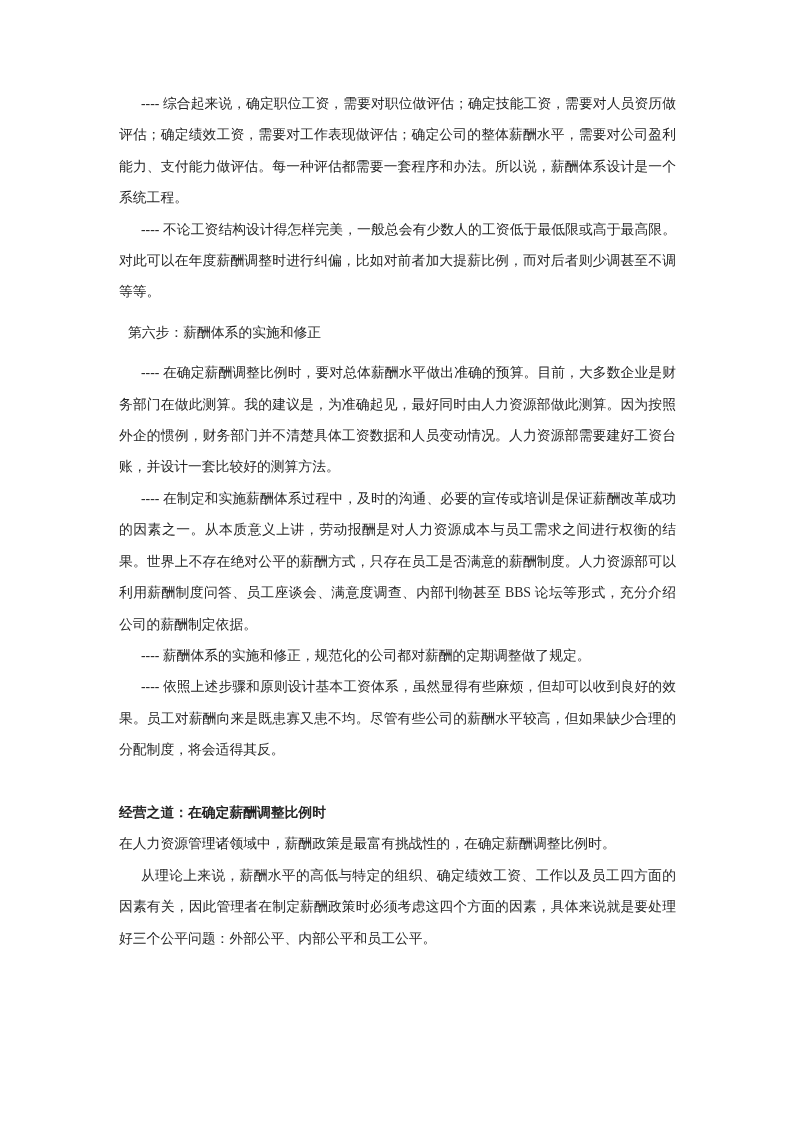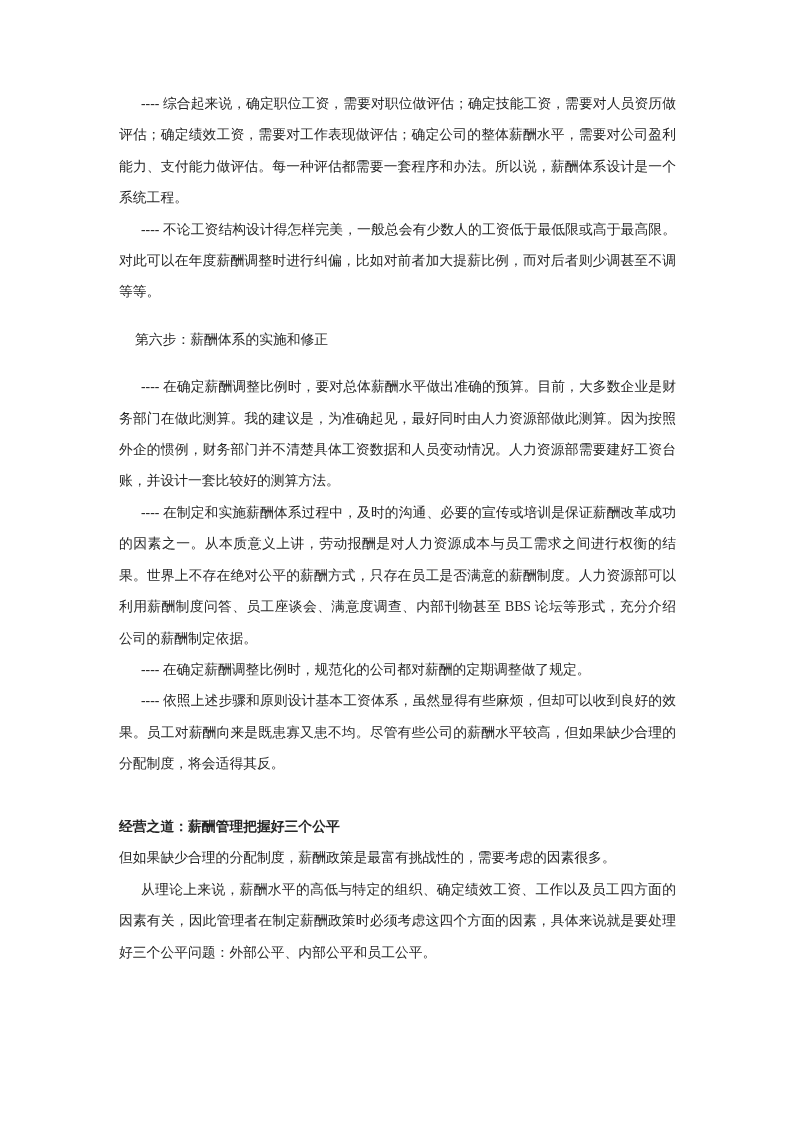--- a/index.html
+++ b/index.html
@@ -29,39 +29,39 @@
     margin: 0;
     padding: 0;
   }
   .indent {
     text-indent: 22px;
   }
   .noindent {
     text-indent: 0;
   }
   .step-heading {
-    margin: 16px;
+    margin: 9px;
     font-weight: normal;
     text-indent: 0;
   }
   .section-heading {
     margin: 31.4px 0 0 0;
     font-weight: bold;
     text-indent: 0;
   }
 </style>
 </head>
 <body>
 
 <div class="page">
   <div class="content">
     <p class="para indent">---- 综合起来说，确定职位工资，需要对职位做评估；确定技能工资，需要对人员资历做评估；确定绩效工资，需要对工作表现做评估；确定公司的整体薪酬水平，需要对公司盈利能力、支付能力做评估。每一种评估都需要一套程序和办法。所以说，薪酬体系设计是一个系统工程。</p>
     <p class="para indent">---- 不论工资结构设计得怎样完美，一般总会有少数人的工资低于最低限或高于最高限。对此可以在年度薪酬调整时进行纠偏，比如对前者加大提薪比例，而对后者则少调甚至不调等等。</p>
     <p class="para step-heading">第六步：薪酬体系的实施和修正</p>
     <p class="para indent">---- 在确定薪酬调整比例时，要对总体薪酬水平做出准确的预算。目前，大多数企业是财务部门在做此测算。我的建议是，为准确起见，最好同时由人力资源部做此测算。因为按照外企的惯例，财务部门并不清楚具体工资数据和人员变动情况。人力资源部需要建好工资台账，并设计一套比较好的测算方法。</p>
     <p class="para indent">---- 在制定和实施薪酬体系过程中，及时的沟通、必要的宣传或培训是保证薪酬改革成功的因素之一。从本质意义上讲，劳动报酬是对人力资源成本与员工需求之间进行权衡的结果。世界上不存在绝对公平的薪酬方式，只存在员工是否满意的薪酬制度。人力资源部可以利用薪酬制度问答、员工座谈会、满意度调查、内部刊物甚至 BBS 论坛等形式，充分介绍公司的薪酬制定依据。</p>
-    <p class="para indent">---- 在确定薪酬调整比例时，规范化的公司都对薪酬的定期调整做了规定。</p>
+    <p class="para indent">---- 薪酬体系的实施和修正，规范化的公司都对薪酬的定期调整做了规定。</p>
     <p class="para indent">---- 依照上述步骤和原则设计基本工资体系，虽然显得有些麻烦，但却可以收到良好的效果。员工对薪酬向来是既患寡又患不均。尽管有些公司的薪酬水平较高，但如果缺少合理的分配制度，将会适得其反。</p>
-    <p class="para section-heading">经营之道：薪酬管理把握好三个公平</p>
-    <p class="para noindent">但如果缺少合理的分配制度，薪酬政策是最富有挑战性的，需要考虑的因素很多。</p>
+    <p class="para section-heading">经营之道：在确定薪酬调整比例时</p>
+    <p class="para noindent">在人力资源管理诸领域中，薪酬政策是最富有挑战性的，在确定薪酬调整比例时。</p>
     <p class="para indent">从理论上来说，薪酬水平的高低与特定的组织、确定绩效工资、工作以及员工四方面的因素有关，因此管理者在制定薪酬政策时必须考虑这四个方面的因素，具体来说就是要处理好三个公平问题：外部公平、内部公平和员工公平。</p>
   </div>
 </div>
 
 </body></html>

